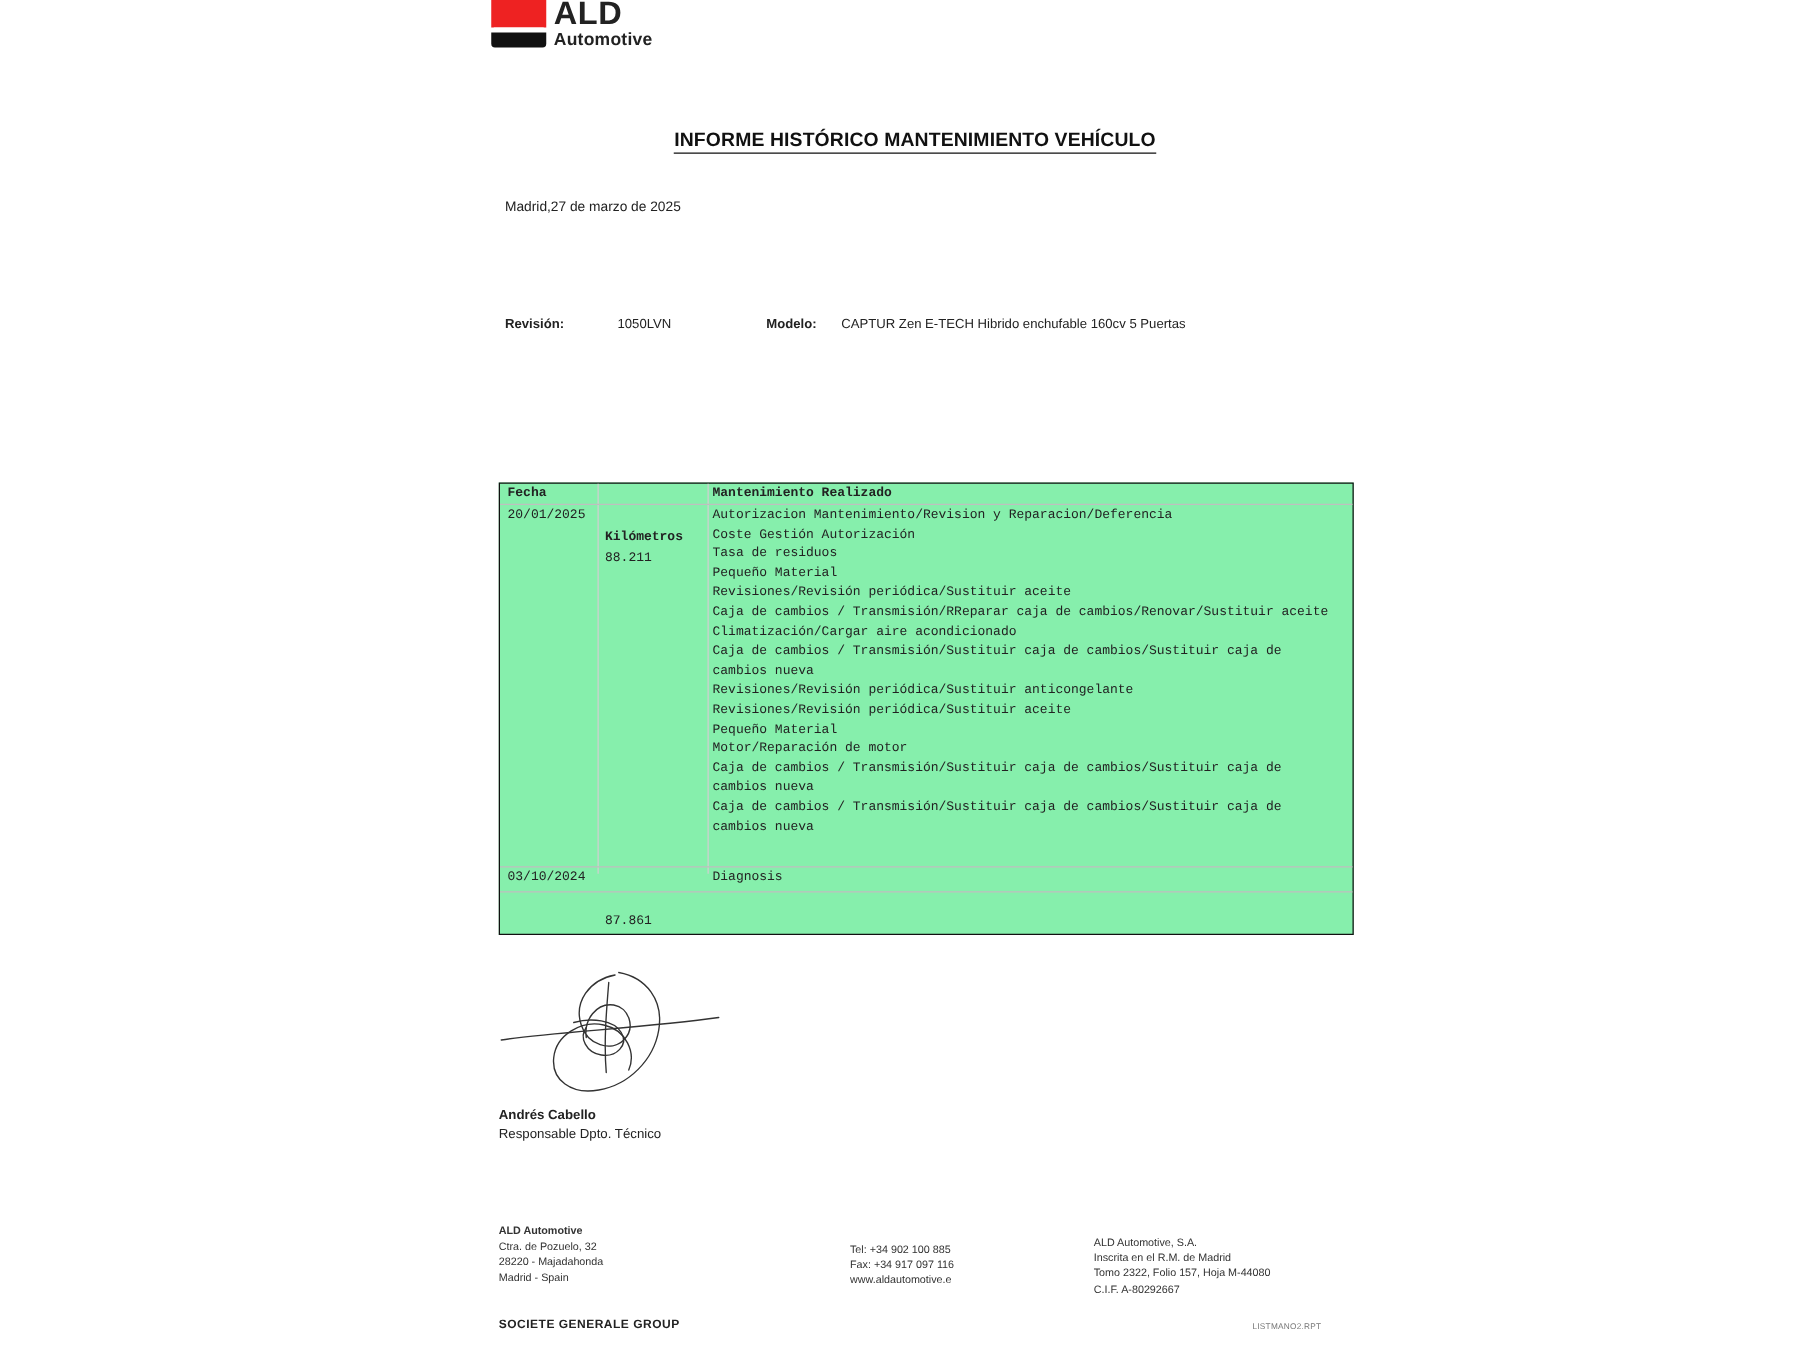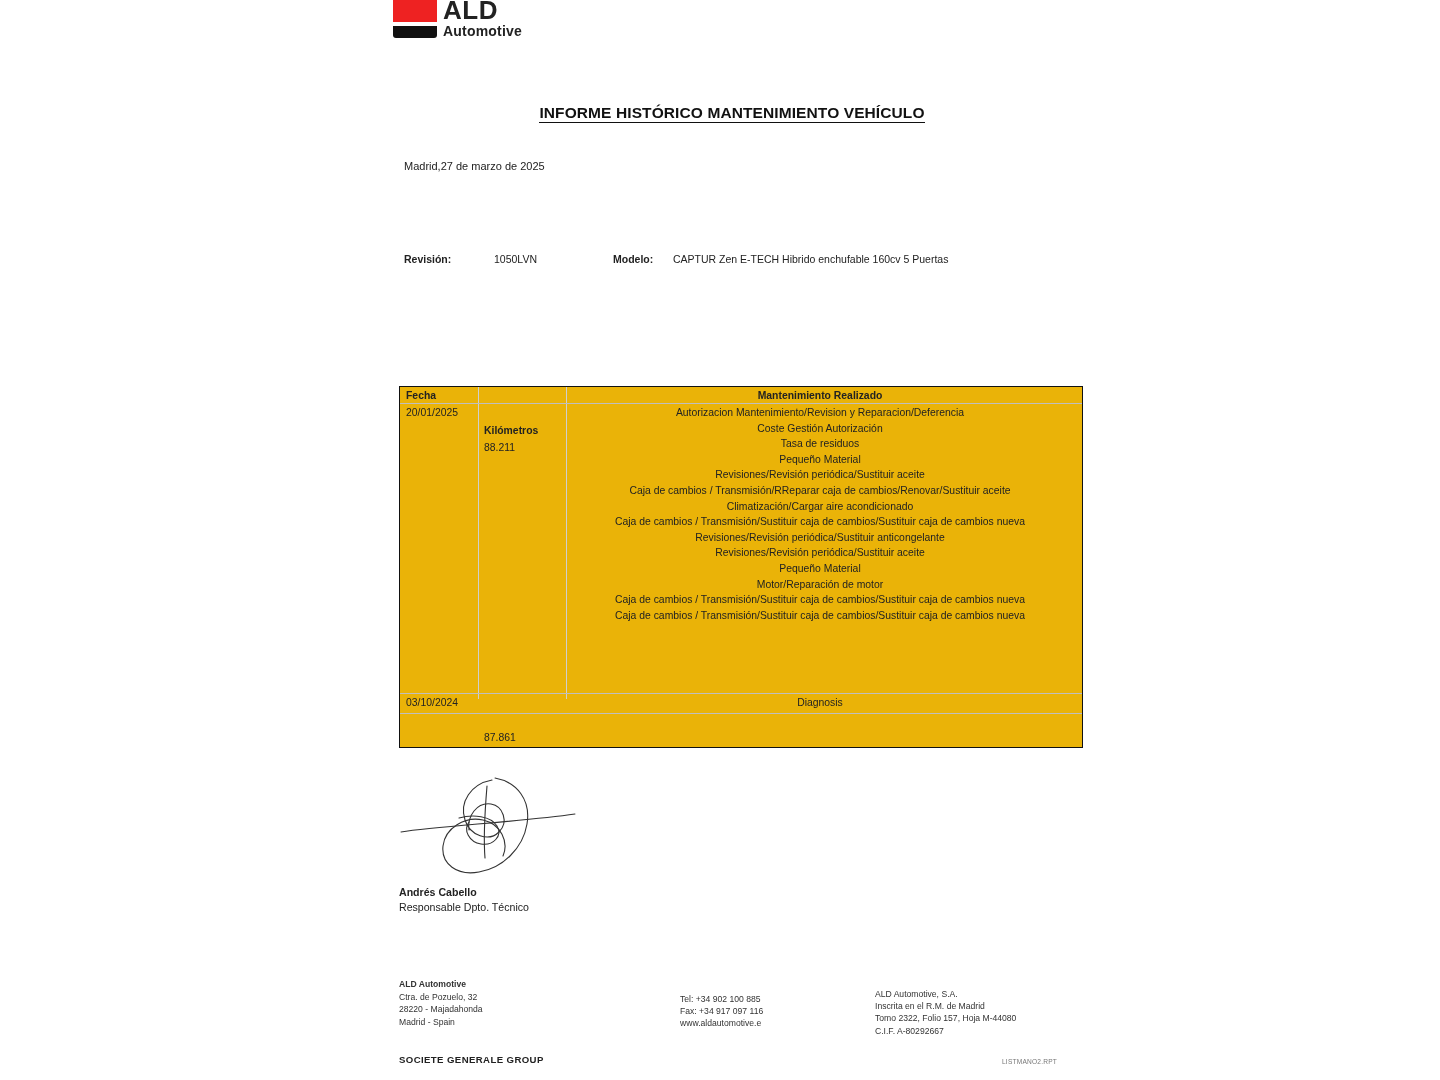--- a/index.html
+++ b/index.html
@@ -134,21 +134,22 @@
 
   
   .table-frame {
     position: absolute;
     left: 399px;
     top: 386px;
     width: 684px;
     height: 362px;
     border: 1.4px solid #111111;
     box-sizing: border-box;
-    background: #eab308;
+    background: #86efac;
+    font-family: Liberation Mono, monospace;
   }
   .table-inner {
     position: relative;
     width: 100%;
     height: 100%;
   }
   
   .vline {
     position: absolute;
     top: 0;
@@ -172,21 +173,21 @@
   .cell {
     position: absolute;
     font-size: 10.4px;
     color: #222222;
     line-height: 15.6px;
   }
   .cell.hdr { font-weight: bold; }
 
   .col-fecha  { left: 6px; }
   .col-km     { left: 84px; margin-top: 35px; }
-  .col-mant   { left: 170px; width: 500px; text-align: center; }
+  .col-mant   { left: 170px; width: 500px; }
 
   .row-head   { top: 1px; }
   .row-1      { top: 18px; }
   .row-2      { top: 308px; }
 
   .mant-line {
     display: block;
     white-space: normal;
   }
 

